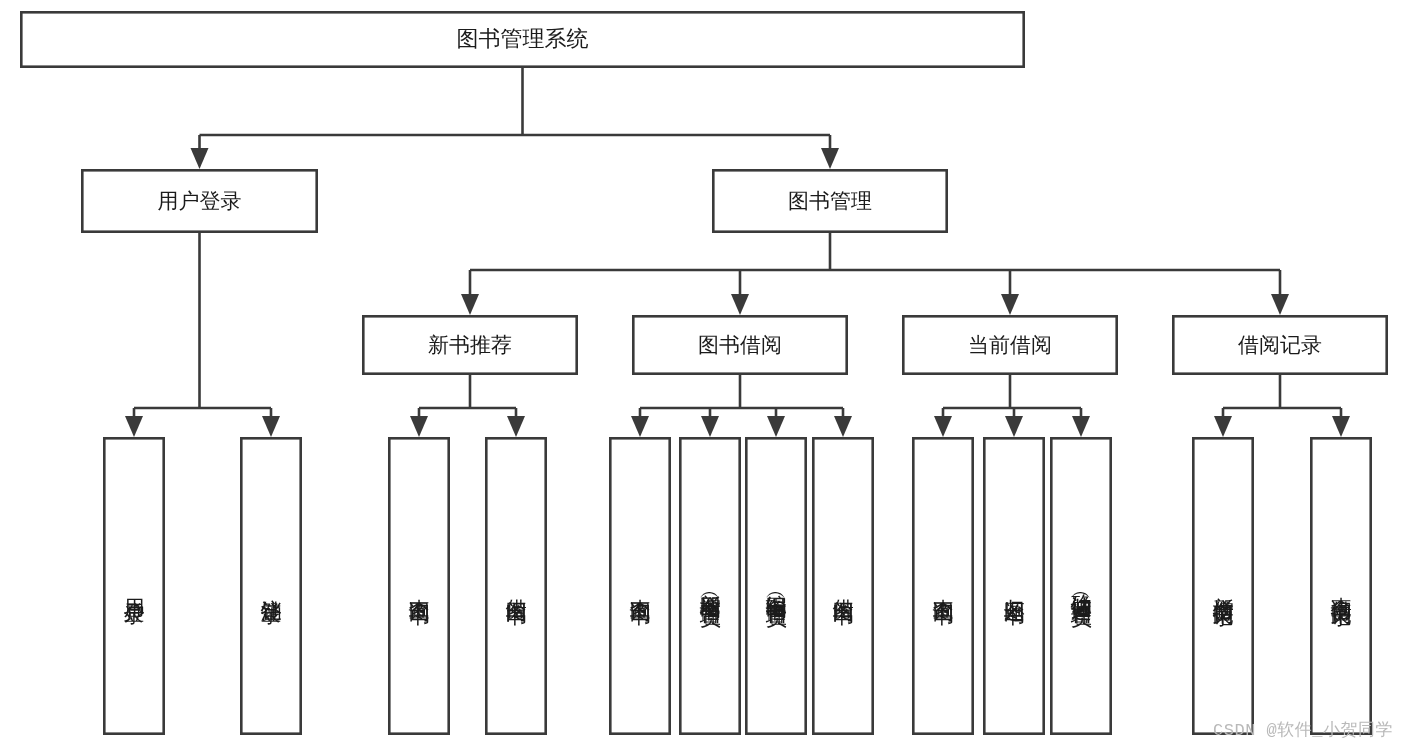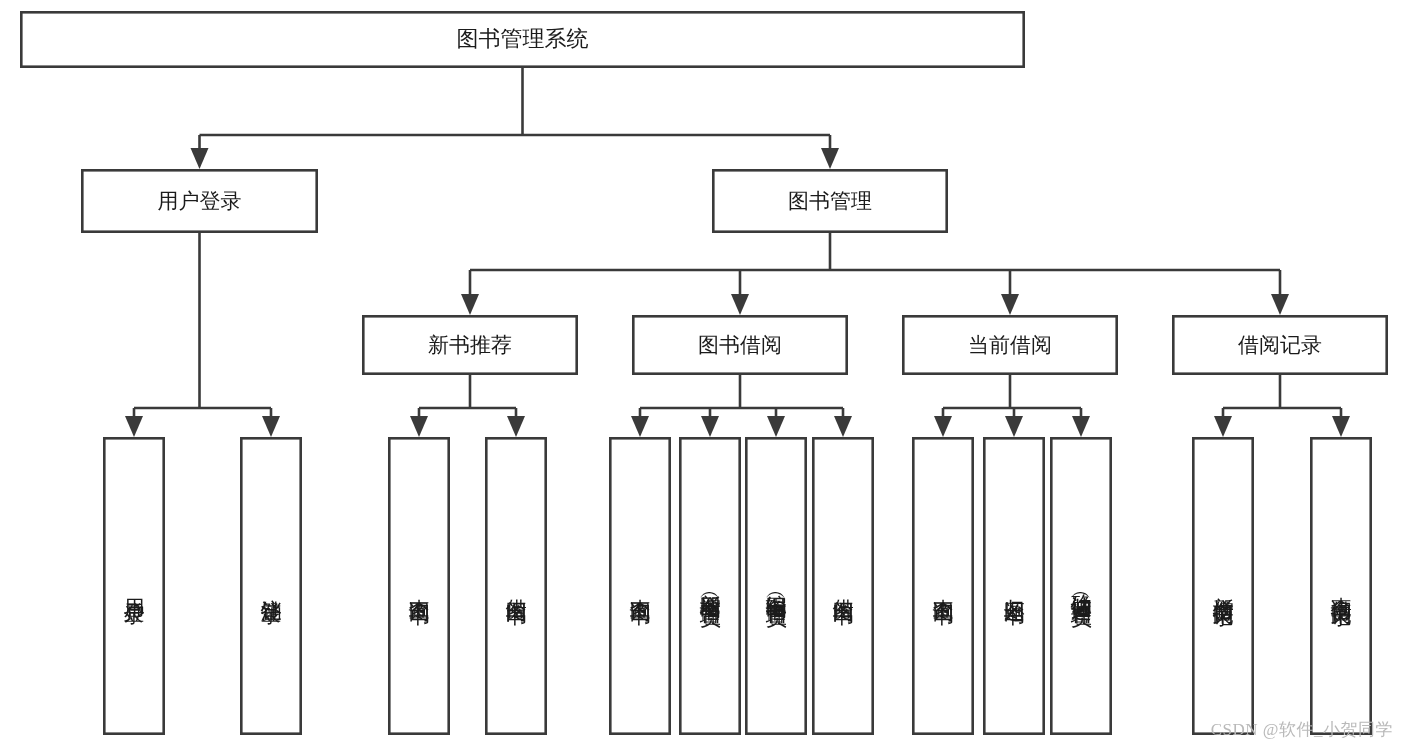--- a/index.html
+++ b/index.html
@@ -70,21 +70,21 @@
     font-size: 21px;
     line-height: 1.08;
     letter-spacing: 2px;
     color: #1b1b1b;
     white-space: nowrap;
   }
   .watermark {
     position: absolute;
     right: 12px;
     bottom: 6px;
-    font-family: Liberation Serif, serif;
+    font-family: Liberation Mono, monospace;
     font-size: 17px;
     color: #b9b9b9;
     letter-spacing: 0.5px;
     white-space: nowrap;
   }
 </style>
 </head>
 <body>
 
 <div id="diagram-root">

